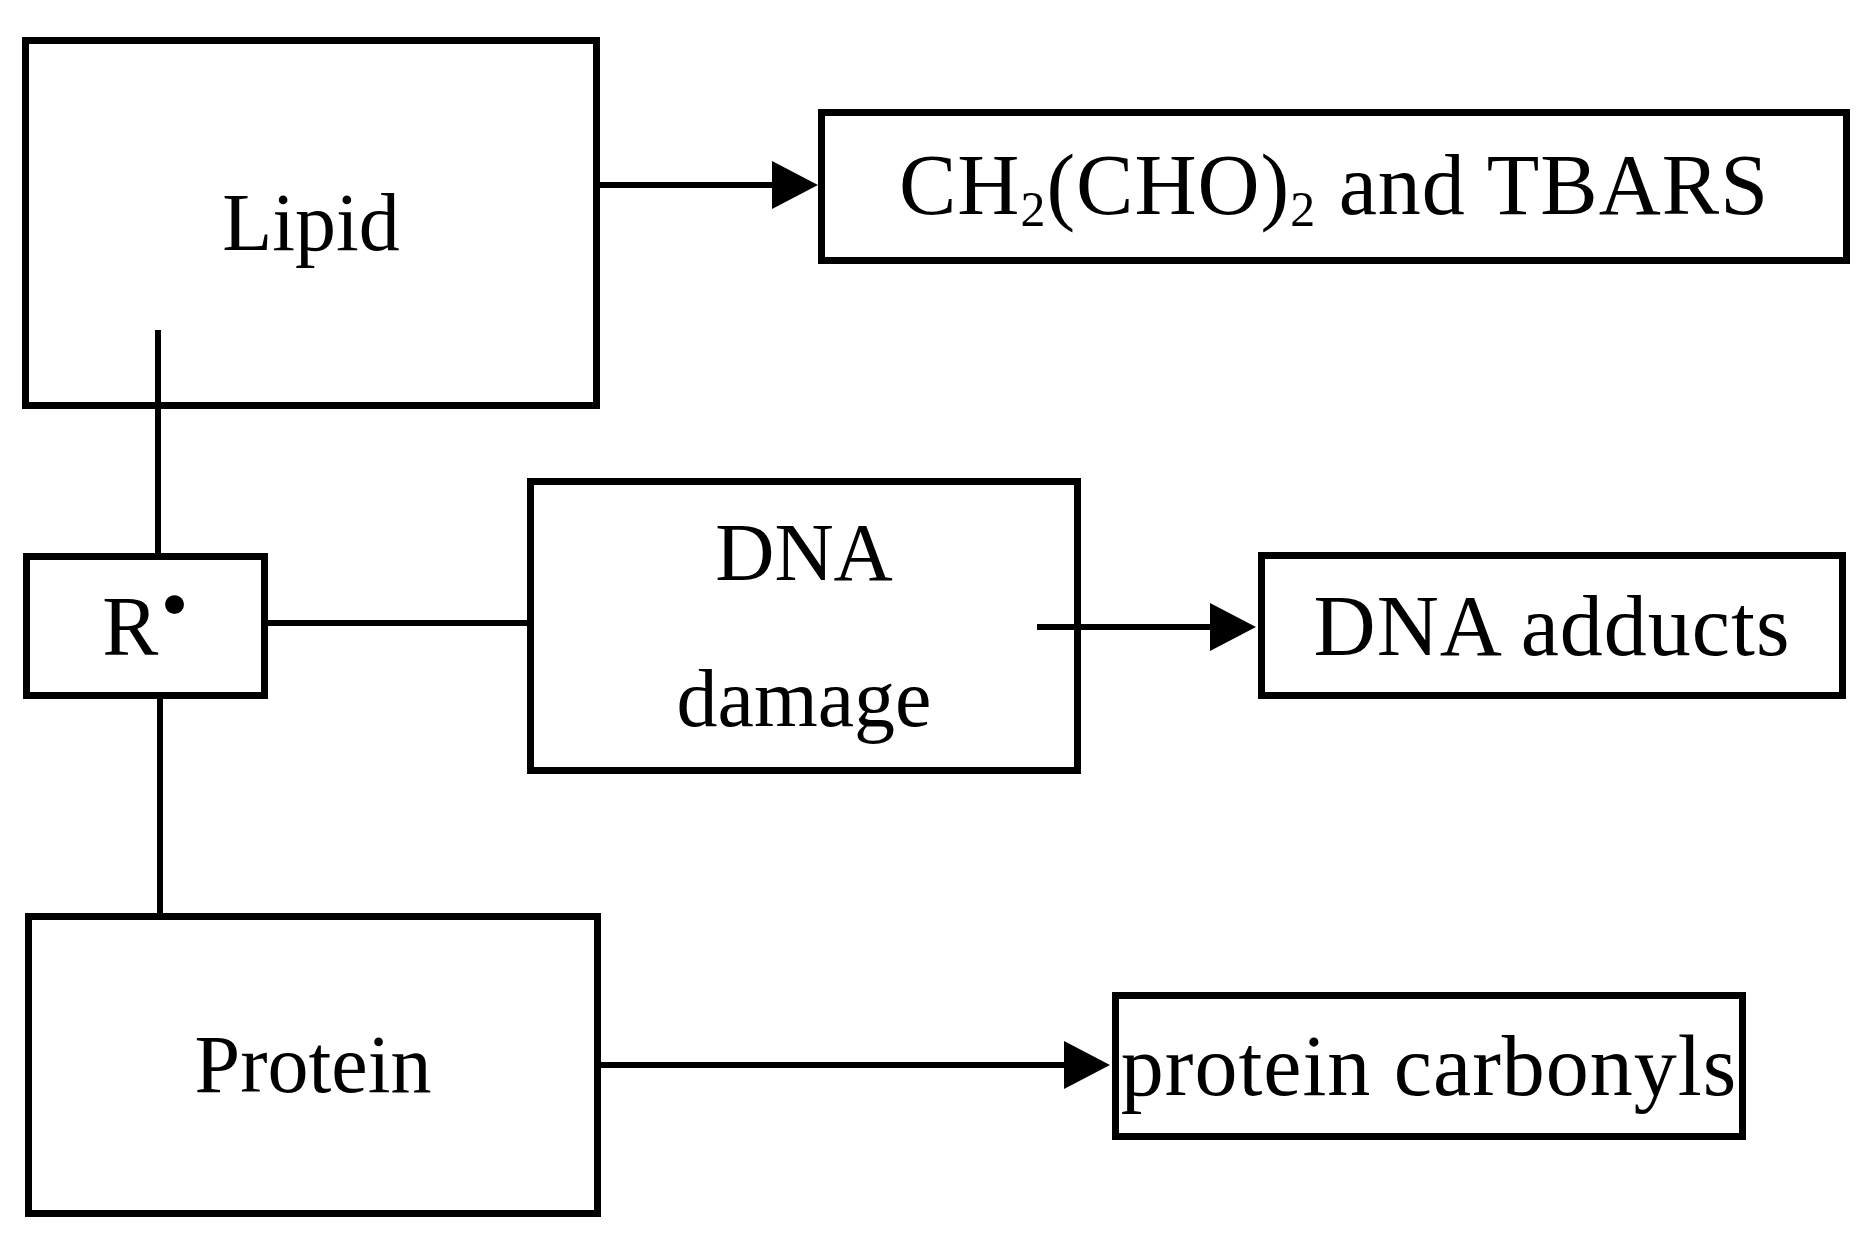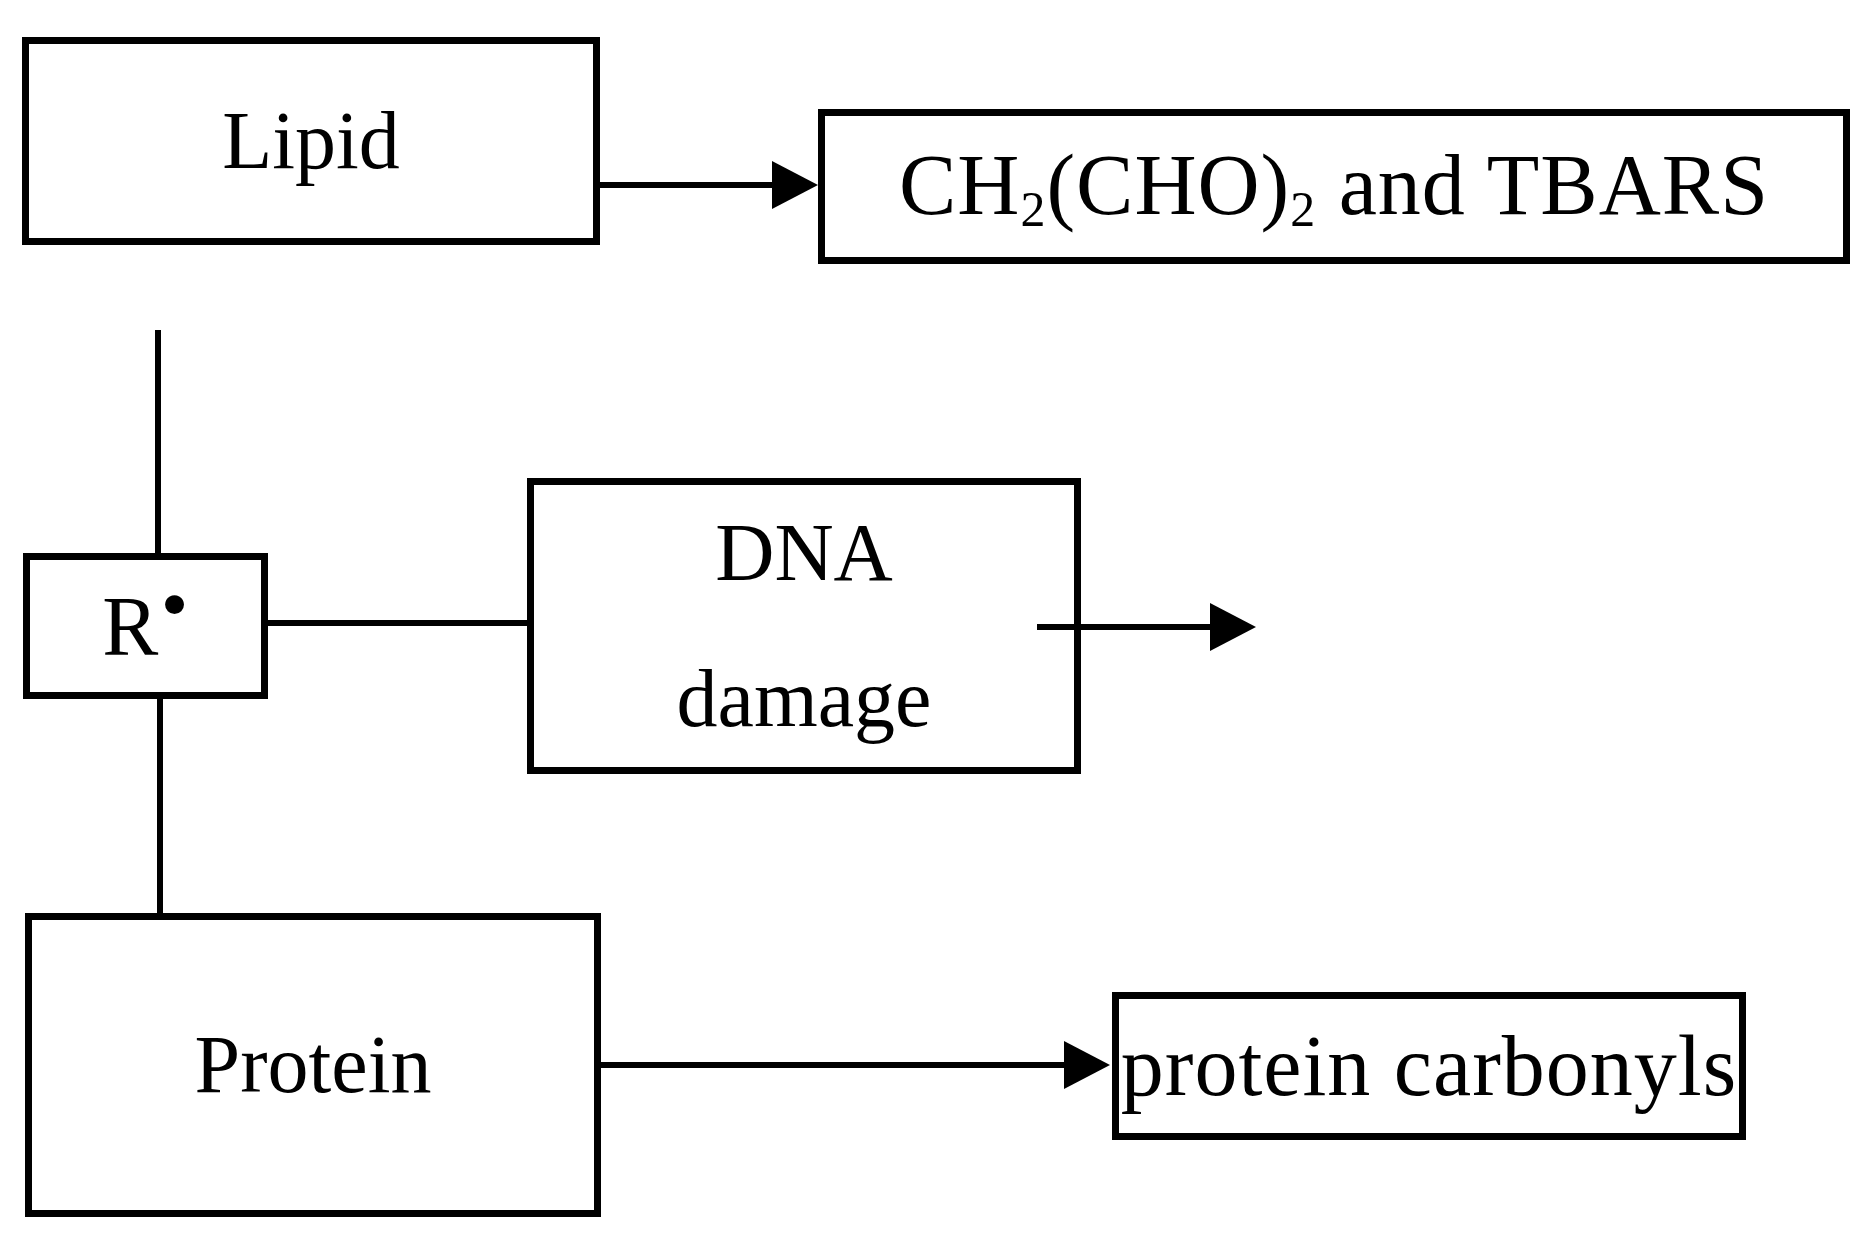--- a/index.html
+++ b/index.html
@@ -53,21 +53,21 @@
     vertical-align: -0.25em;
   }
   .raddot {
     font-size: 44px;
     vertical-align: 0.85em;
     line-height: 0;
     margin-left: 2px;
   }
 
   
-  #box-lipid            { left: 22px;   top: 37px;   width: 578px;  height: 208px; }
+  #box-lipid            { left: 22px;   top: 37px;   width: 578px;  height: 372px; }
   #box-mda              { left: 818px;  top: 109px;  width: 1032px; height: 155px; text-align: center; }
   #box-radical          { left: 23px;   top: 553px;  width: 245px;  height: 146px; font-size: 84px; }
   #box-dna-damage       { left: 527px;  top: 478px;  width: 554px;  height: 296px; }
   #box-dna-adducts      { left: 1258px; top: 552px;  width: 588px;  height: 147px; }
   #box-protein          { left: 25px;   top: 913px;  width: 576px;  height: 304px; }
   #box-protein-carbonyls{ left: 1112px; top: 992px;  width: 634px;  height: 148px; }
 
   
   #line-lipid-mda       { left: 597px;  top: 182px;  width: 185px;  height: 6px; }
   #head-lipid-mda       { left: 772px;  top: 161px; }
@@ -94,20 +94,23 @@
 
   <div class="box one-line" id="box-radical">
     <span><span>R</span><span class="raddot">●</span></span>
   </div>
 
   <div class="box two-line" id="box-dna-damage">
     <span>DNA</span>
     <span>damage</span>
   </div>
 
+  <div class="box one-line" id="box-dna-adducts">
+    <span>DNA adducts</span>
+  </div>
 
   <div class="box two-line" id="box-protein">
     <span>Protein</span>
   </div>
 
   <div class="box one-line" id="box-protein-carbonyls">
     <span>protein carbonyls</span>
   </div>
 
   <div class="hline" id="line-lipid-mda"></div>

